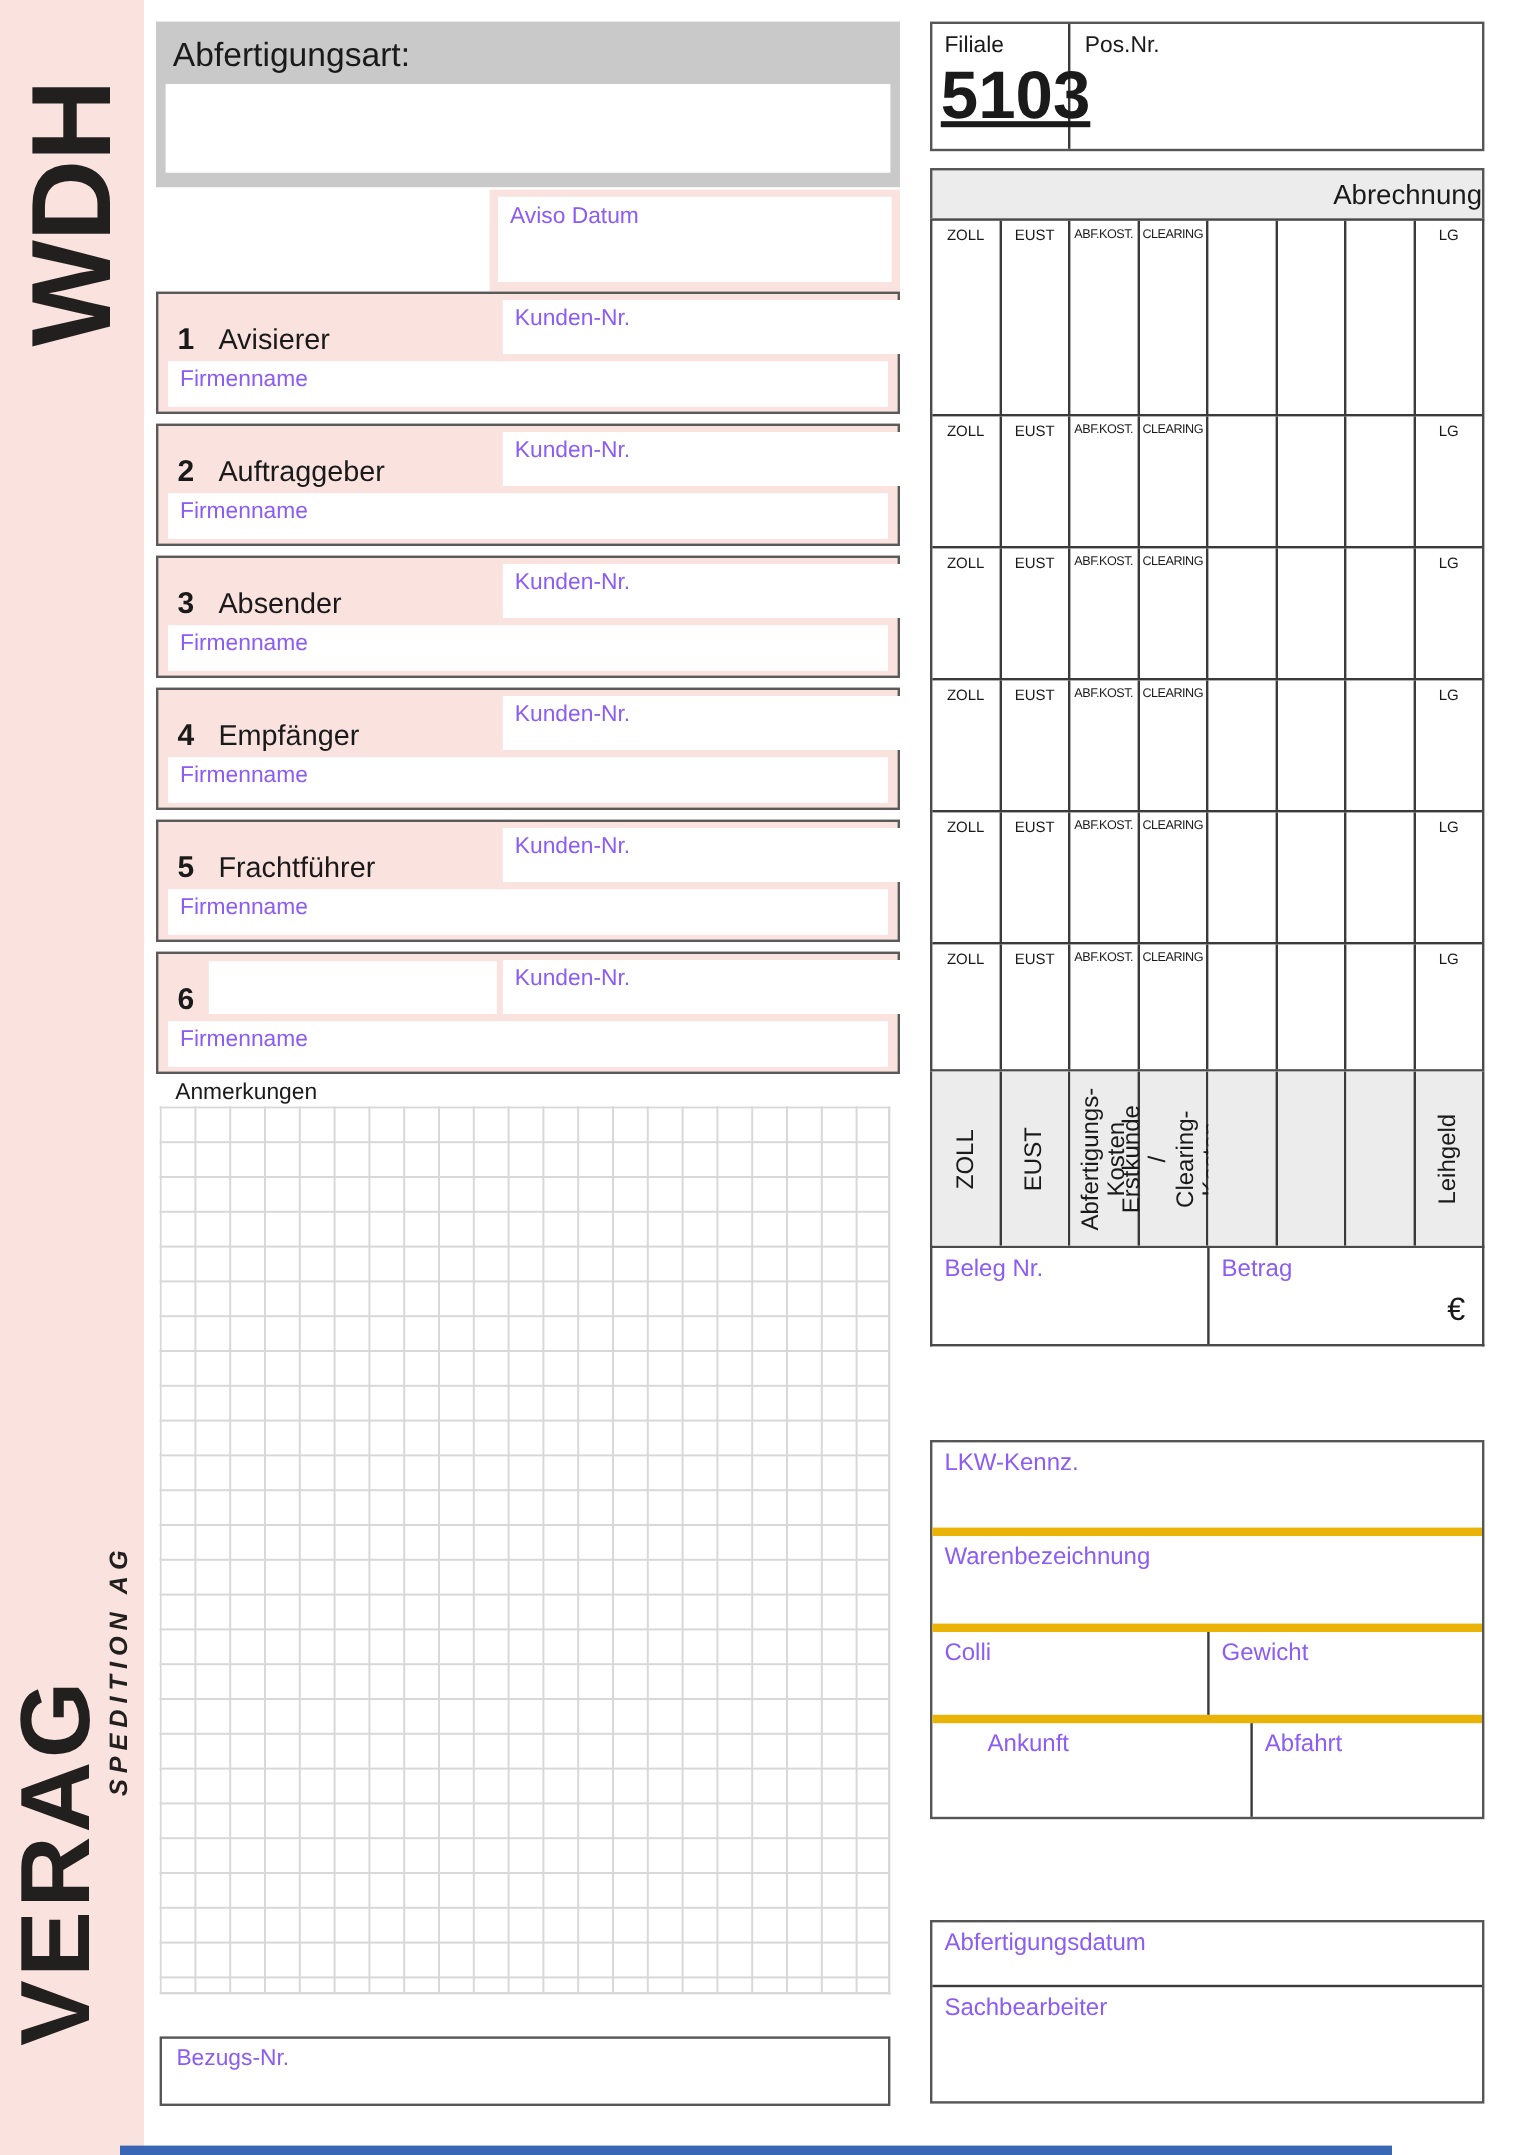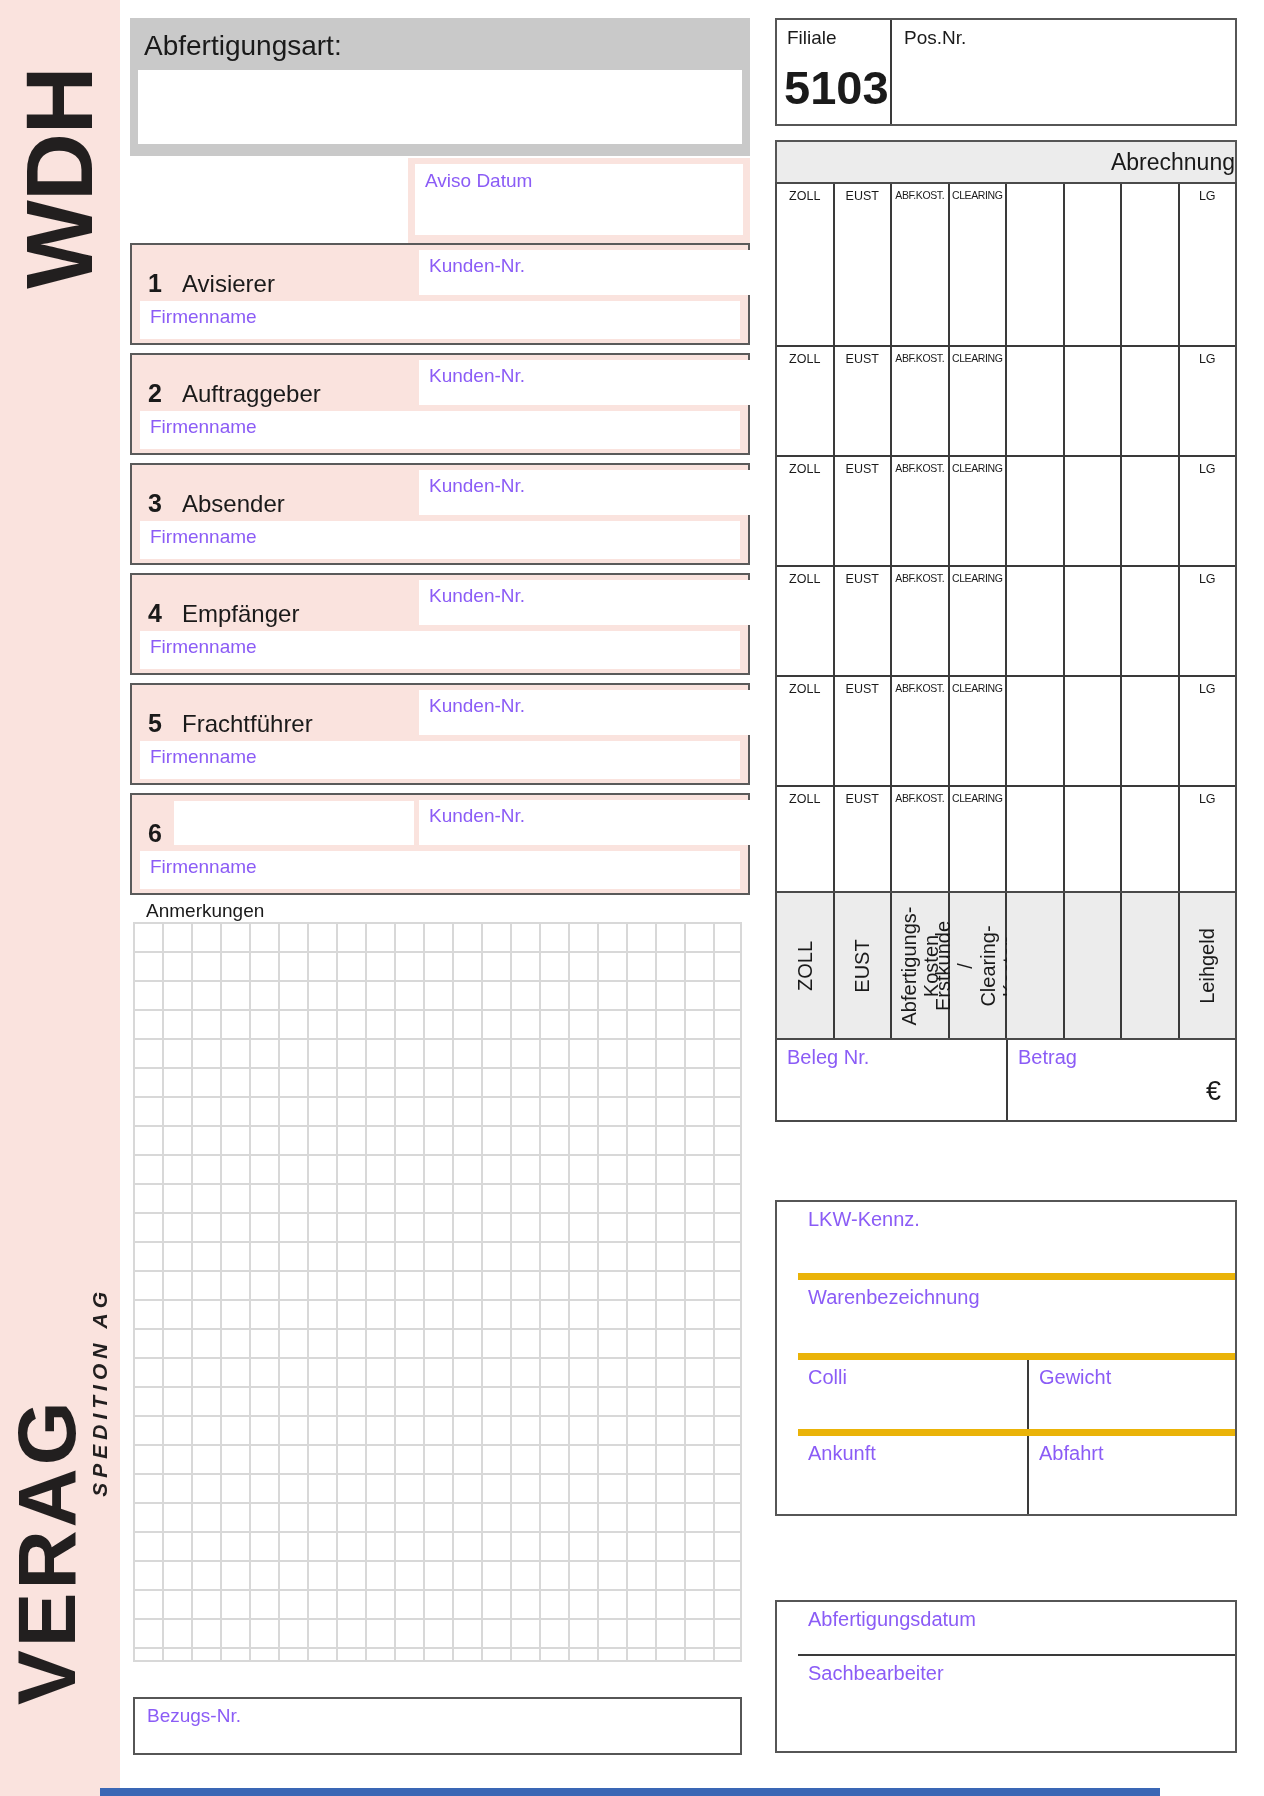--- a/index.html
+++ b/index.html
@@ -12,21 +12,21 @@
   .wdh{position:absolute;left:50%;top:50%;transform:translate(-50%,-50%) rotate(-90deg);
        font-size:94px;font-weight:900;letter-spacing:-1px;color:#221f1f;white-space:nowrap;}
   .verag-wrap{position:absolute;left:0;top:1280px;width:120px;height:430px;}
   .verag-inner{position:absolute;left:50%;top:50%;transform:translate(-50%,-50%) rotate(-90deg);
        width:420px;white-space:nowrap;}
   .verag-word{font-size:82px;font-weight:900;letter-spacing:3px;color:#221f1f;line-height:0.95;}
   .verag-sub{font-size:21px;font-weight:bold;font-style:italic;letter-spacing:5px;color:#221f1f;
        text-align:right;padding-right:2px;margin-top:2px;}
 
   
-  .box-border{border:2px solid #565656;box-sizing:border-box;padding-left:21px;}
+  .box-border{border:2px solid #565656;box-sizing:border-box;}
   .field-label{font-size:19px;color:#8b5cf6;}
 
   
   .abf-box{position:absolute;left:130px;top:18px;width:620px;height:138px;background:#c9c9c9;box-sizing:border-box;padding-left:46px;}
   .abf-label{position:absolute;left:14px;top:12px;font-size:28px;}
   .abf-input{position:absolute;left:8px;top:52px;width:604px;height:74px;background:#fff;}
 
   .aviso-box{position:absolute;left:408px;top:158px;width:342px;height:85px;background:#fae3de;box-sizing:border-box;}
   .aviso-input{position:absolute;left:7px;top:6px;right:7px;bottom:8px;background:#fff;}
   .aviso-input .field-label{position:absolute;left:10px;top:6px;}
@@ -50,21 +50,21 @@
                      linear-gradient(to bottom,#d8d8d8 2px,transparent 2px);
     background-size:29px 29px;border-right:2px solid #d8d8d8;border-bottom:2px solid #d8d8d8;box-sizing:border-box;}
 
   .bezugs-box{position:absolute;left:133px;top:1697px;width:609px;height:58px;background:#fff;text-align:right;}
   .bezugs-box .field-label{position:absolute;left:12px;top:6px;}
 
   
   .filiale-box{position:absolute;left:775px;top:18px;width:462px;height:108px;background:#fff;}
   .filiale-cell{position:absolute;left:0;top:0;width:115px;height:100%;border-right:2px solid #3a3a3a;box-sizing:border-box;}
   .filiale-label{position:absolute;left:10px;top:7px;font-size:19px;}
-  .filiale-value{position:absolute;left:7px;top:40px;font-size:47px;font-weight:900;letter-spacing:0px;}
+  .filiale-value{position:absolute;left:7px;top:26px;font-size:56px;font-weight:900;letter-spacing:0px;text-decoration:underline;}
   .posnr-label{position:absolute;left:127px;top:7px;font-size:19px;}
 
   .abrechnung-header{position:absolute;left:775px;top:140px;width:462px;height:44px;background:#ececec;
     display:flex;align-items:center;justify-content:flex-end;font-size:23px;}
   .acc-table{position:absolute;left:775px;top:182px;width:462px;background:#fff;border:2px solid #4a4a4a;box-sizing:border-box;}
   .acc-row{display:flex;border-bottom:2px solid #3a3a3a;box-sizing:border-box;}
   .acc-row:last-child{border-bottom:none;}
   .acc-cell{flex:1;border-right:2px solid #3a3a3a;box-sizing:border-box;display:flex;justify-content:center;}
   .acc-cell:last-child{border-right:none;}
   .acc-h{font-size:12.5px;margin-top:5px;letter-spacing:0px;}
@@ -79,21 +79,21 @@
 
   .beleg-row{position:absolute;left:775px;top:1040px;width:462px;height:82px;border:2px solid #4a4a4a;
     border-top:none;box-sizing:border-box;display:flex;background:#fff;}
   .beleg-cell{width:231px;border-right:2px solid #3a3a3a;box-sizing:border-box;position:relative;}
   .betrag-cell{flex:1;position:relative;}
   .beleg-row .field-label{position:absolute;left:10px;top:6px;font-size:20px;}
   .euro{position:absolute;right:14px;top:36px;font-size:27px;}
 
   .lkw-block{position:absolute;left:775px;top:1200px;width:462px;background:#fff;}
   .lkw-row{position:relative;border-bottom:7px solid #eab308;box-sizing:border-box;}
-  .lkw-row:last-child{border-bottom:none;}
+  .lkw-row:last-child{border-bottom:none;margin-left:36px;}
   .lkw-row .field-label{position:absolute;left:10px;top:6px;font-size:20px;}
   .split{display:flex;}
   .split .half{width:231px;position:relative;border-right:2px solid #3a3a3a;box-sizing:border-box;}
   .split .half:last-child{border-right:none;flex:1;}
   .split .half .field-label{position:absolute;left:10px;top:6px;font-size:20px;}
 
   .datum-block{position:absolute;left:775px;top:1600px;width:462px;background:#fff;}
   .datum-row{position:relative;border-bottom:2px solid #3a3a3a;box-sizing:border-box;}
   .datum-row:last-child{border-bottom:none;}
   .datum-row .field-label{position:absolute;left:10px;top:6px;font-size:20px;}

